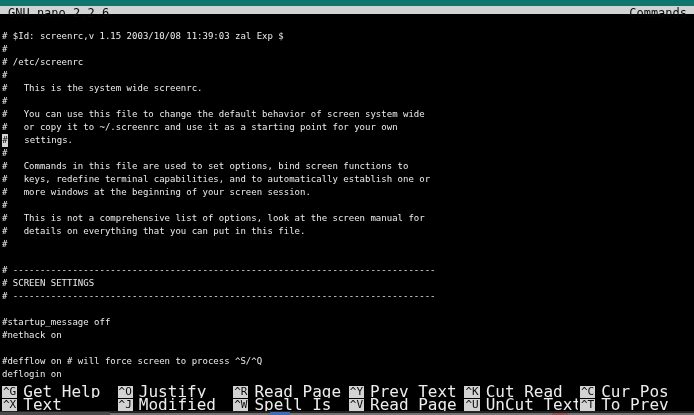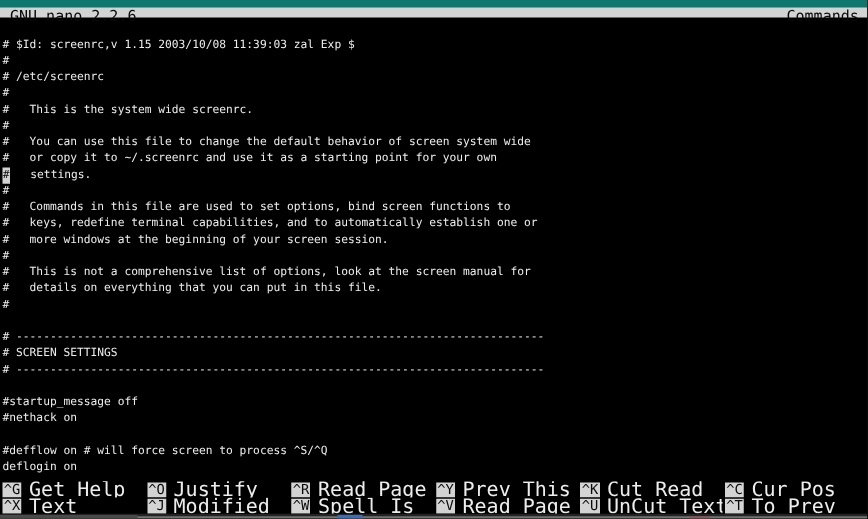--- a/index.html
+++ b/index.html
@@ -63,21 +63,21 @@
     <span class="tb-right">Commands</span>
   </div>
 
   <div class="editor" id="editor"><div class="line"># $Id: screenrc,v 1.15 2003/10/08 11:39:03 zal Exp $</div><div class="line">#</div><div class="line"># /etc/screenrc</div><div class="line">#</div><div class="line">#   This is the system wide screenrc.</div><div class="line">#</div><div class="line">#   You can use this file to change the default behavior of screen system wide</div><div class="line">#   or copy it to ~/.screenrc and use it as a starting point for your own</div><div class="line"><span class="cursor">#</span>   settings.</div><div class="line">#</div><div class="line">#   Commands in this file are used to set options, bind screen functions to</div><div class="line">#   keys, redefine terminal capabilities, and to automatically establish one or</div><div class="line">#   more windows at the beginning of your screen session.</div><div class="line">#</div><div class="line">#   This is not a comprehensive list of options, look at the screen manual for</div><div class="line">#   details on everything that you can put in this file.</div><div class="line">#</div><div class="line"> </div><div class="line"># ------------------------------------------------------------------------------</div><div class="line"># SCREEN SETTINGS</div><div class="line"># ------------------------------------------------------------------------------</div><div class="line"> </div><div class="line">#startup_message off</div><div class="line">#nethack on</div><div class="line"> </div><div class="line">#defflow on # will force screen to process ^S/^Q</div><div class="line">deflogin on</div></div>
 
   <div class="shortcuts" id="shortcuts">
       <div class="sc-row">
         <span class="sc-cell"><span class="sc-key">^G</span><span class="sc-label">Get Help</span></span>
         <span class="sc-cell"><span class="sc-key">^O</span><span class="sc-label">Justify</span></span>
         <span class="sc-cell"><span class="sc-key">^R</span><span class="sc-label">Read Page</span></span>
-        <span class="sc-cell"><span class="sc-key">^Y</span><span class="sc-label">Prev This</span></span>
+        <span class="sc-cell"><span class="sc-key">^Y</span><span class="sc-label">Prev Text</span></span>
         <span class="sc-cell"><span class="sc-key">^K</span><span class="sc-label">Cut Read</span></span>
         <span class="sc-cell"><span class="sc-key">^C</span><span class="sc-label">Cur Pos</span></span>
       </div>
       <div class="sc-row">
         <span class="sc-cell"><span class="sc-key">^X</span><span class="sc-label">Text</span></span>
         <span class="sc-cell"><span class="sc-key">^J</span><span class="sc-label">Modified</span></span>
         <span class="sc-cell"><span class="sc-key">^W</span><span class="sc-label">Spell Is</span></span>
         <span class="sc-cell"><span class="sc-key">^V</span><span class="sc-label">Read Page</span></span>
         <span class="sc-cell"><span class="sc-key">^U</span><span class="sc-label">UnCut Text</span></span>
         <span class="sc-cell"><span class="sc-key">^T</span><span class="sc-label">To Prev</span></span>

